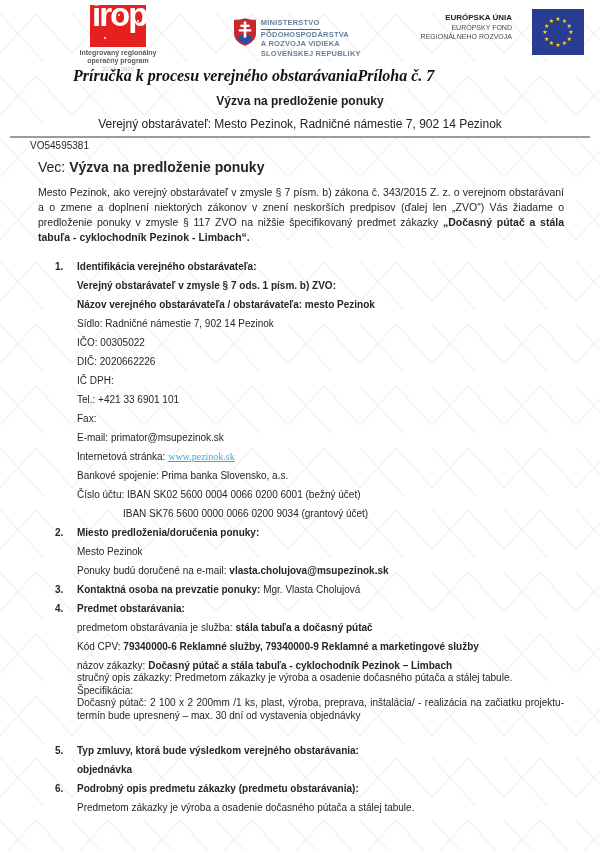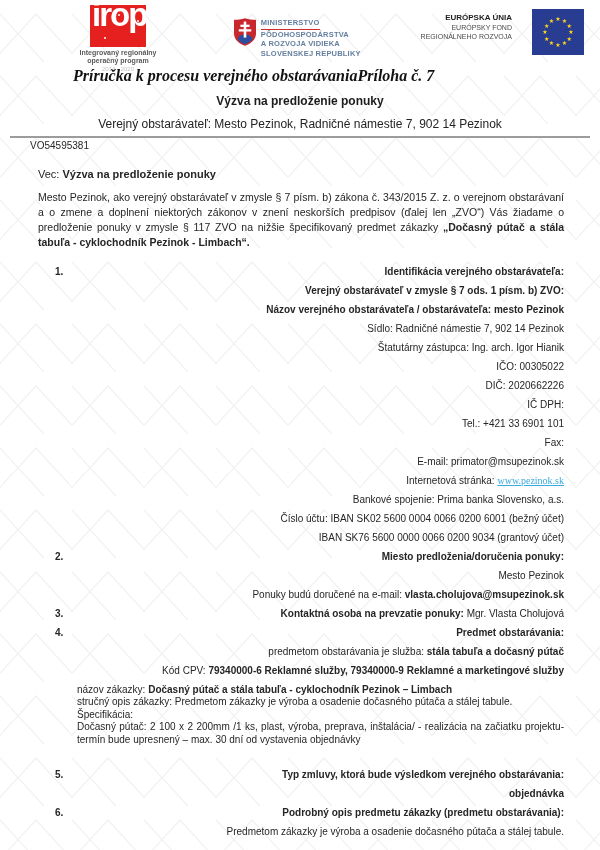--- a/index.html
+++ b/index.html
@@ -31,27 +31,27 @@
                  font-family:"Liberation Serif",serif;font-style:italic;font-weight:bold;
                  font-size:16px;color:#121212;}
 
   .doc-title{text-align:center;font-weight:bold;font-size:12px;margin-top:9px;color:#1c1c1c;}
   .authority{text-align:center;font-size:12px;margin-top:9px;color:#242424;}
   .rule{border-top:2px solid #9c9c9c;margin:5px 10px 0 10px;}
   .vo{font-size:10px;padding:2px 0 0 30px;}
 
   
   .docbody{padding:0 36px 0 38px;font-size:10px;}
-  .subject{margin-top:17px;font-size:11px;}
+  .subject{margin-top:8px;font-size:14px;}
   .intro{text-align:justify;font-size:10.5px;line-height:15px;margin:10px 0 16px 0;}
   .olist{margin-top:16px;}
   .item{display:flex;}
   .num{width:22px;min-width:22px;margin-left:17px;font-weight:bold;line-height:12px;}
   .ibody{flex:1;}
-  .ln{line-height:12px;margin-bottom:7px;text-align:right;}
+  .ln{line-height:12px;margin-bottom:7px;}
   .bold{font-weight:bold;}
   .indent2{padding-left:46px;}
   .link{color:#3aabdf;text-decoration:underline;cursor:pointer;font-family:Liberation Serif, serif;}
   .tight{text-align:justify;line-height:12.4px;margin-top:2px;margin-bottom:23px;}
   .tight > div{margin:0;}
 </style>
 </head>
 <body>
 
 <div class="page">
@@ -147,21 +147,20 @@
 
       <div class="olist">
 
         <div class="item">
           <div class="num">1.</div>
           <div class="ibody">
             <div class="ln bold">Identifikácia verejného obstarávateľa:</div>
             <div class="ln bold">Verejný obstarávateľ v zmysle § 7 ods. 1 písm. b) ZVO:</div>
             <div class="ln bold">Názov verejného obstarávateľa / obstarávateľa: mesto Pezinok</div>
             <div class="ln">Sídlo: Radničné námestie 7, 902 14 Pezinok</div>
-            <div class="ln">Štatutárny zástupca: Ing. arch. Igor Hianik</div>
             <div class="ln">IČO: 00305022</div>
             <div class="ln">DIČ: 2020662226</div>
             <div class="ln">IČ DPH:</div>
             <div class="ln">Tel.: +421 33 6901 101</div>
             <div class="ln">Fax:</div>
             <div class="ln">E-mail: primator@msupezinok.sk</div>
             <div class="ln">
               <span>Internetová stránka: </span><a class="link">www.pezinok.sk</a>
             </div>
             <div class="ln">Bankové spojenie: Prima banka Slovensko, a.s.</div>

